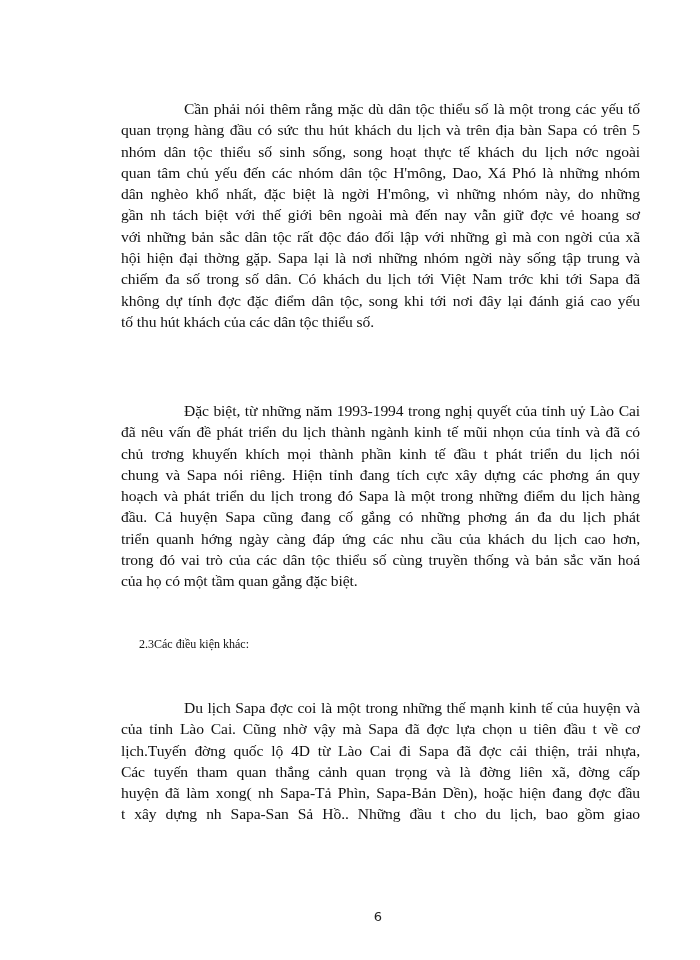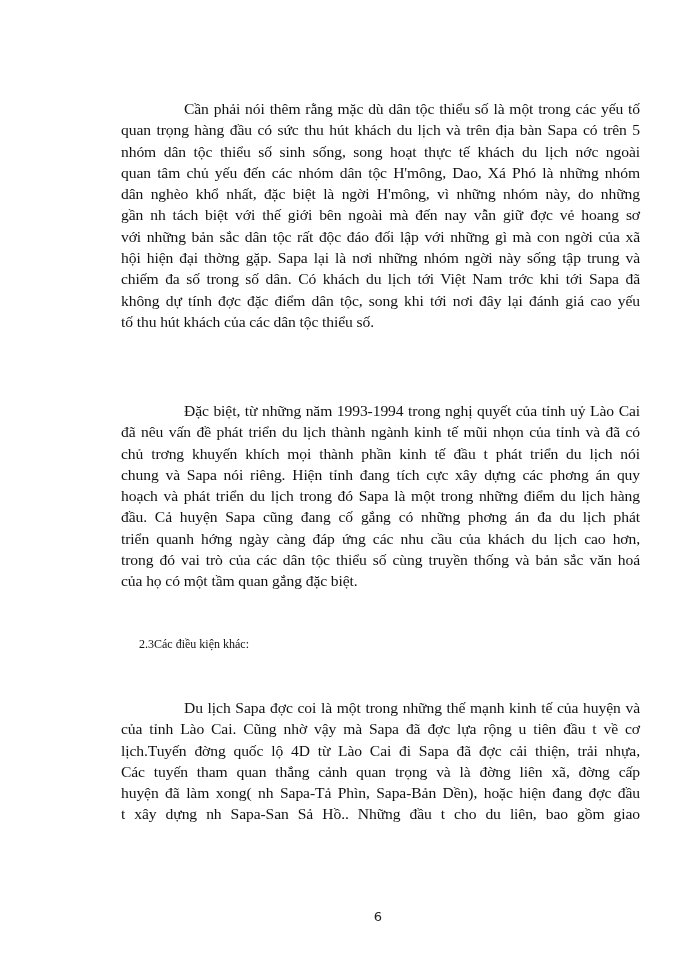--- a/index.html
+++ b/index.html
@@ -94,22 +94,22 @@
     <span class="line">đầu. Cả huyện Sapa cũng đang cố gắng có những phơng   án đa   du lịch phát</span>
     <span class="line">triển quanh hớng   ngày càng đáp ứng các nhu cầu của khách du lịch cao hơn,</span>
     <span class="line">trong đó vai trò của các dân tộc thiểu số cùng truyền thống và bản sắc văn hoá</span>
     <span class="line last">của họ có một tầm quan gắng đặc biệt.</span>
   </div>
 
   <div class="heading">2.3Các điều kiện khác:</div>
 
   <div class="text-block" id="para-3">
     <span class="line indent">Du lịch Sapa đợc   coi là một trong những thế mạnh kinh tế của huyện và</span>
-    <span class="line">của tỉnh Lào Cai. Cũng nhờ vậy mà Sapa đã đợc   lựa rộng u   tiên đầu t   về cơ</span>
+    <span class="line">của tỉnh Lào Cai. Cũng nhờ vậy mà Sapa đã đợc   lựa chọn u   tiên đầu t   về cơ</span>
     <span class="line">lịch.Tuyến đờng   quốc lộ 4D từ Lào Cai đi Sapa đã đợc   cải thiện, trải nhựa,</span>
     <span class="line">Các tuyến tham quan thắng cảnh quan trọng và là đờng   liên xã, đờng   cấp</span>
     <span class="line">huyện đã làm xong( nh   Sapa-Tả Phìn, Sapa-Bản Dền), hoặc hiện đang đợc   đầu</span>
-    <span class="line">t   xây dựng nh   Sapa-San Sả Hồ.. Những đầu t   cho du liên, bao gồm giao</span>
+    <span class="line">t   xây dựng nh   Sapa-San Sả Hồ.. Những đầu t   cho du lịch, bao gồm giao</span>
   </div>
 
   <div class="page-number">6</div>
 
 </div>
 
 </body></html>

